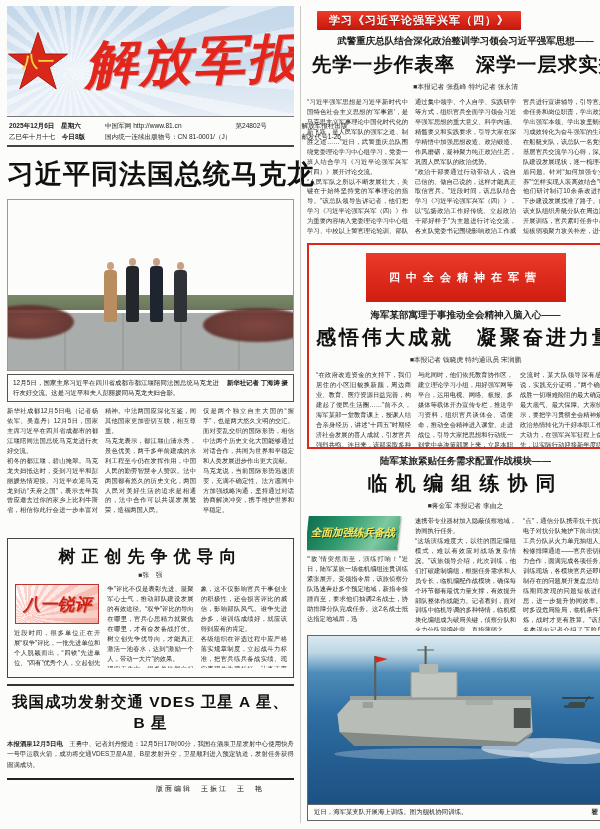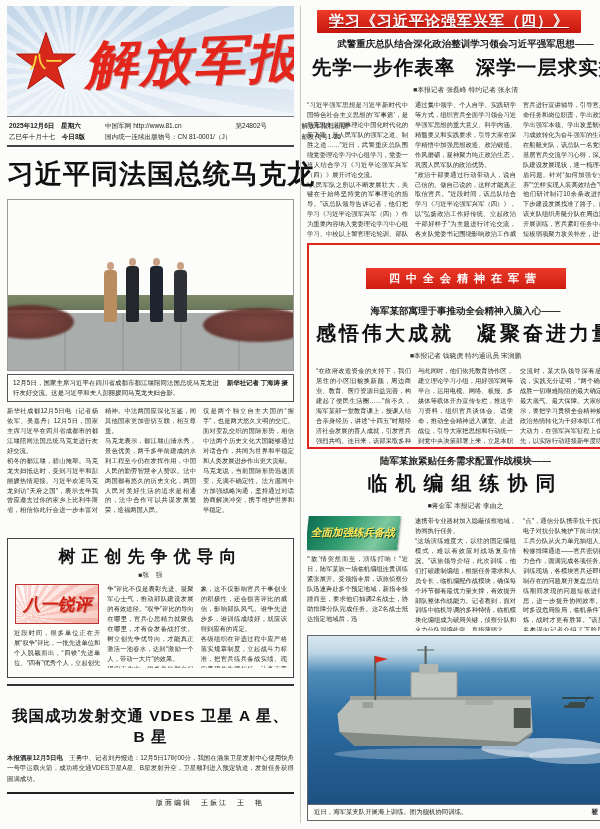--- a/index.html
+++ b/index.html
@@ -10,21 +10,21 @@
   .col-left { width:287px; flex:none; display:flex; flex-direction:column; }
   .col-right { flex:1; border-left:1px solid #c9c9c4; padding-left:6px; display:flex; flex-direction:column; }
 
   
   .masthead { height:110px; position:relative; overflow:hidden;
     background:
       repeating-conic-gradient(from -10deg at 22% 62%, rgba(255,255,255,.45) 0 5deg, rgba(255,255,255,0) 5deg 11deg),
       radial-gradient(140px 90px at 25% 60%, #eef4fa 0%, rgba(238,244,250,0) 70%),
       linear-gradient(180deg,#c4d8ea 0%, #cfdfee 55%, #e7eef6 100%);
     display:flex; align-items:center; }
-  .star-wrap { width:78px; flex:none; display:flex; justify-content:center; }
+  .star-wrap { width:78px; flex:none; display:flex; justify-content:flex-start; }
   .paper-title { font-family:"DejaVu Serif", serif; font-weight:bold; font-style:italic;
     color:#e3251b; font-size:52px; letter-spacing:2px; line-height:1;
     text-shadow:1px 1px 0 rgba(140,20,10,.35); transform:rotate(-2deg); white-space:nowrap; }
 
   
   .dateline { border-top:1px solid #777; border-bottom:2px solid #444; padding:3px 2px;
     display:grid; grid-template-columns:92px 1fr 62px 64px; column-gap:4px;
     font-size:6.6px; line-height:1.7; color:#222; }
   .dateline b { font-weight:bold; }
   .dl-cell div { white-space:nowrap; }
@@ -73,45 +73,45 @@
   .ruiping { width:84px; height:40px; border:1px solid #b33; margin:0 auto 4px;
      background:linear-gradient(135deg,#fff 0%, #ffe9e5 35%, #f6c9bf 100%);
      display:flex; align-items:center; justify-content:center; position:relative; overflow:hidden; }
   .ruiping::before { content:""; position:absolute; inset:0;
      background:repeating-conic-gradient(from 0deg at 15% 85%, rgba(226,60,40,.18) 0 6deg, transparent 6deg 13deg); }
   .ruiping span { font-family:"DejaVu Serif", serif; font-weight:bold; font-style:italic;
      color:#d01f12; font-size:17px; white-space:nowrap; text-shadow:1px 1px 0 rgba(120,10,5,.3); }
   .commentary-cols { height:84px; }
 
   
-  .satellite { border-top:2px solid #333; margin-top:6px; padding-top:20px; }
+  .satellite { border-top:2px solid #333; margin-top:6px; padding-top:6px; }
   .satellite h2 { text-align:center; font-size:15.5px; letter-spacing:1px; color:#111; }
   .satellite p { font-size:6.4px; line-height:1.6; text-align:justify; margin-top:5px; color:#2a2a2a; }
   .satellite b { font-weight:bold; }
 
   
   .page-footer { border-top:2px solid #222; margin-top:8px; padding:4px 30px 0 0;
      font-size:7px; text-align:right; color:#111; letter-spacing:2px; }
 
   
   .kicker-badge { display:inline-block; background:linear-gradient(180deg,#ee3b2a,#c6170c);
-     color:#fff; font-weight:bold; font-size:15px; padding:2px 12px; letter-spacing:1px;
-     text-shadow:0 1px 1px rgba(90,0,0,.6); border-radius:1px;text-decoration:underline; }
+     color:#fff; font-weight:bold; font-size:11px; padding:2px 12px; letter-spacing:1px;
+     text-shadow:0 1px 1px rgba(90,0,0,.6); border-radius:1px; }
   .study { height:232px; overflow:hidden; }
   .study .kick-row { padding:4px 0 5px 10px; }
   .study .subtitle { text-align:center; font-size:9.5px; font-weight:bold; color:#222; margin-bottom:3px; white-space:nowrap; }
   .study h1 { text-align:center; font-size:19.5px; letter-spacing:1px; color:#111; white-space:nowrap; }
   .byline { text-align:center; font-size:6.8px; color:#333; margin:4px 0 5px; }
   .study-cols { height:140px; }
 
   
   .plenum { border:2px solid #e0251c; margin-top:5px; padding:7px 7px 5px; height:206px; overflow:hidden; }
-  .plenum .badge { display:block; width:200px; margin:16px auto; text-align:center;
+  .plenum .badge { display:block; width:200px; margin:1px auto; text-align:center;
      background:linear-gradient(180deg,#ea3a29,#cf1d10); color:#fff; font-weight:bold;
-     font-size:11px; letter-spacing:6px; padding:3px 0; }
+     font-size:11px; letter-spacing:6px; padding:17px 0; }
   .plenum .subtitle { text-align:center; font-size:9.5px; font-weight:bold; margin-top:7px; color:#222; white-space:nowrap; }
   .plenum h1 { text-align:center; font-size:20px; letter-spacing:3px; color:#111; margin-top:2px; white-space:nowrap; }
   .plenum-cols { height:104px; margin-top:2px; }
 
   
   .army { margin-top:6px; height:176px; overflow:hidden; }
   .army .subtitle { text-align:center; font-size:9.5px; font-weight:bold; color:#222; }
   .army h1 { text-align:center; font-size:20px; letter-spacing:8px; color:#111; margin-top:2px; white-space:nowrap; }
   .army-cols { height:122px; margin-top:3px; }
   .green-badge { width:92px; height:34px; margin-bottom:4px; position:relative;

